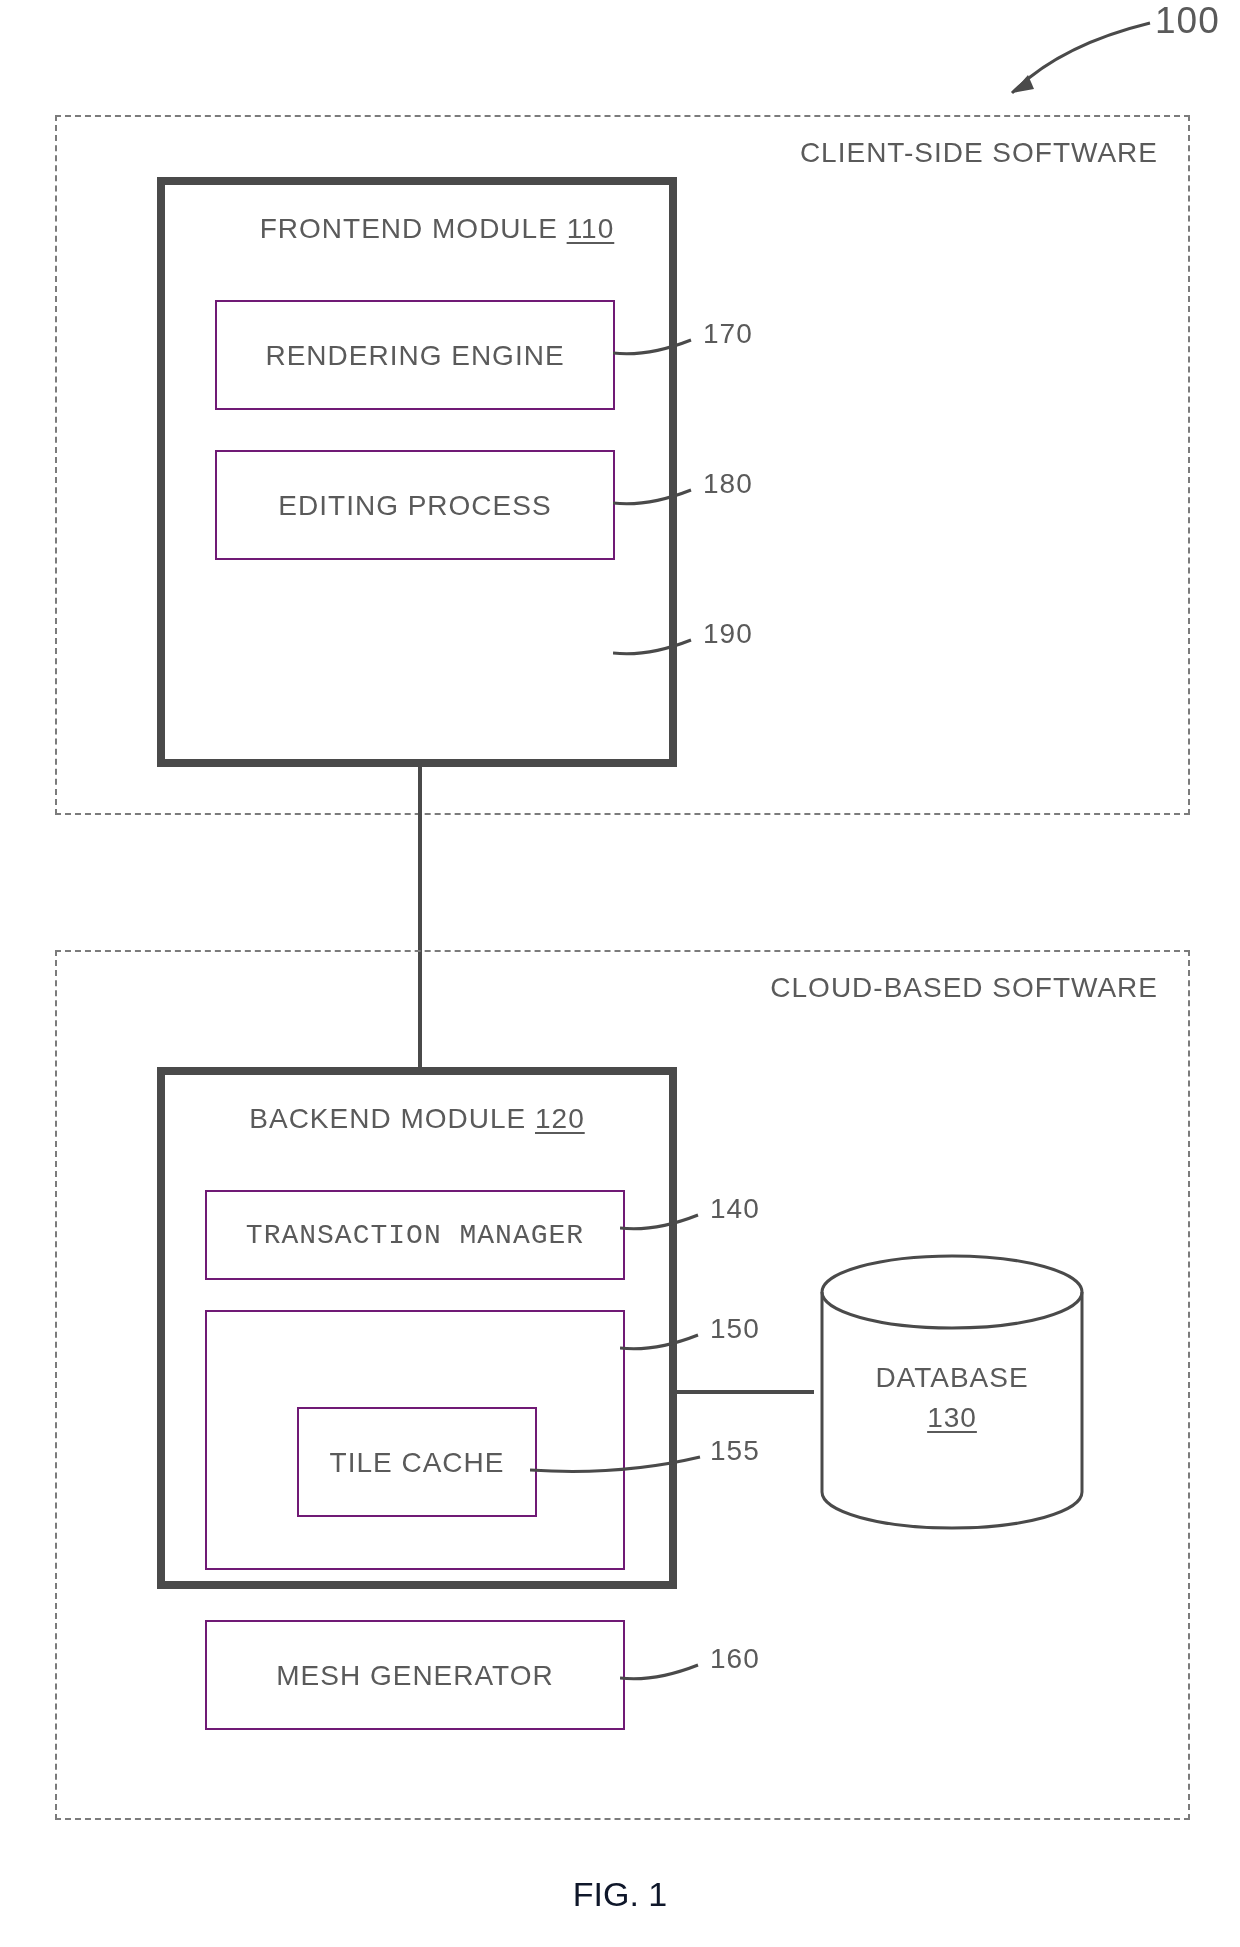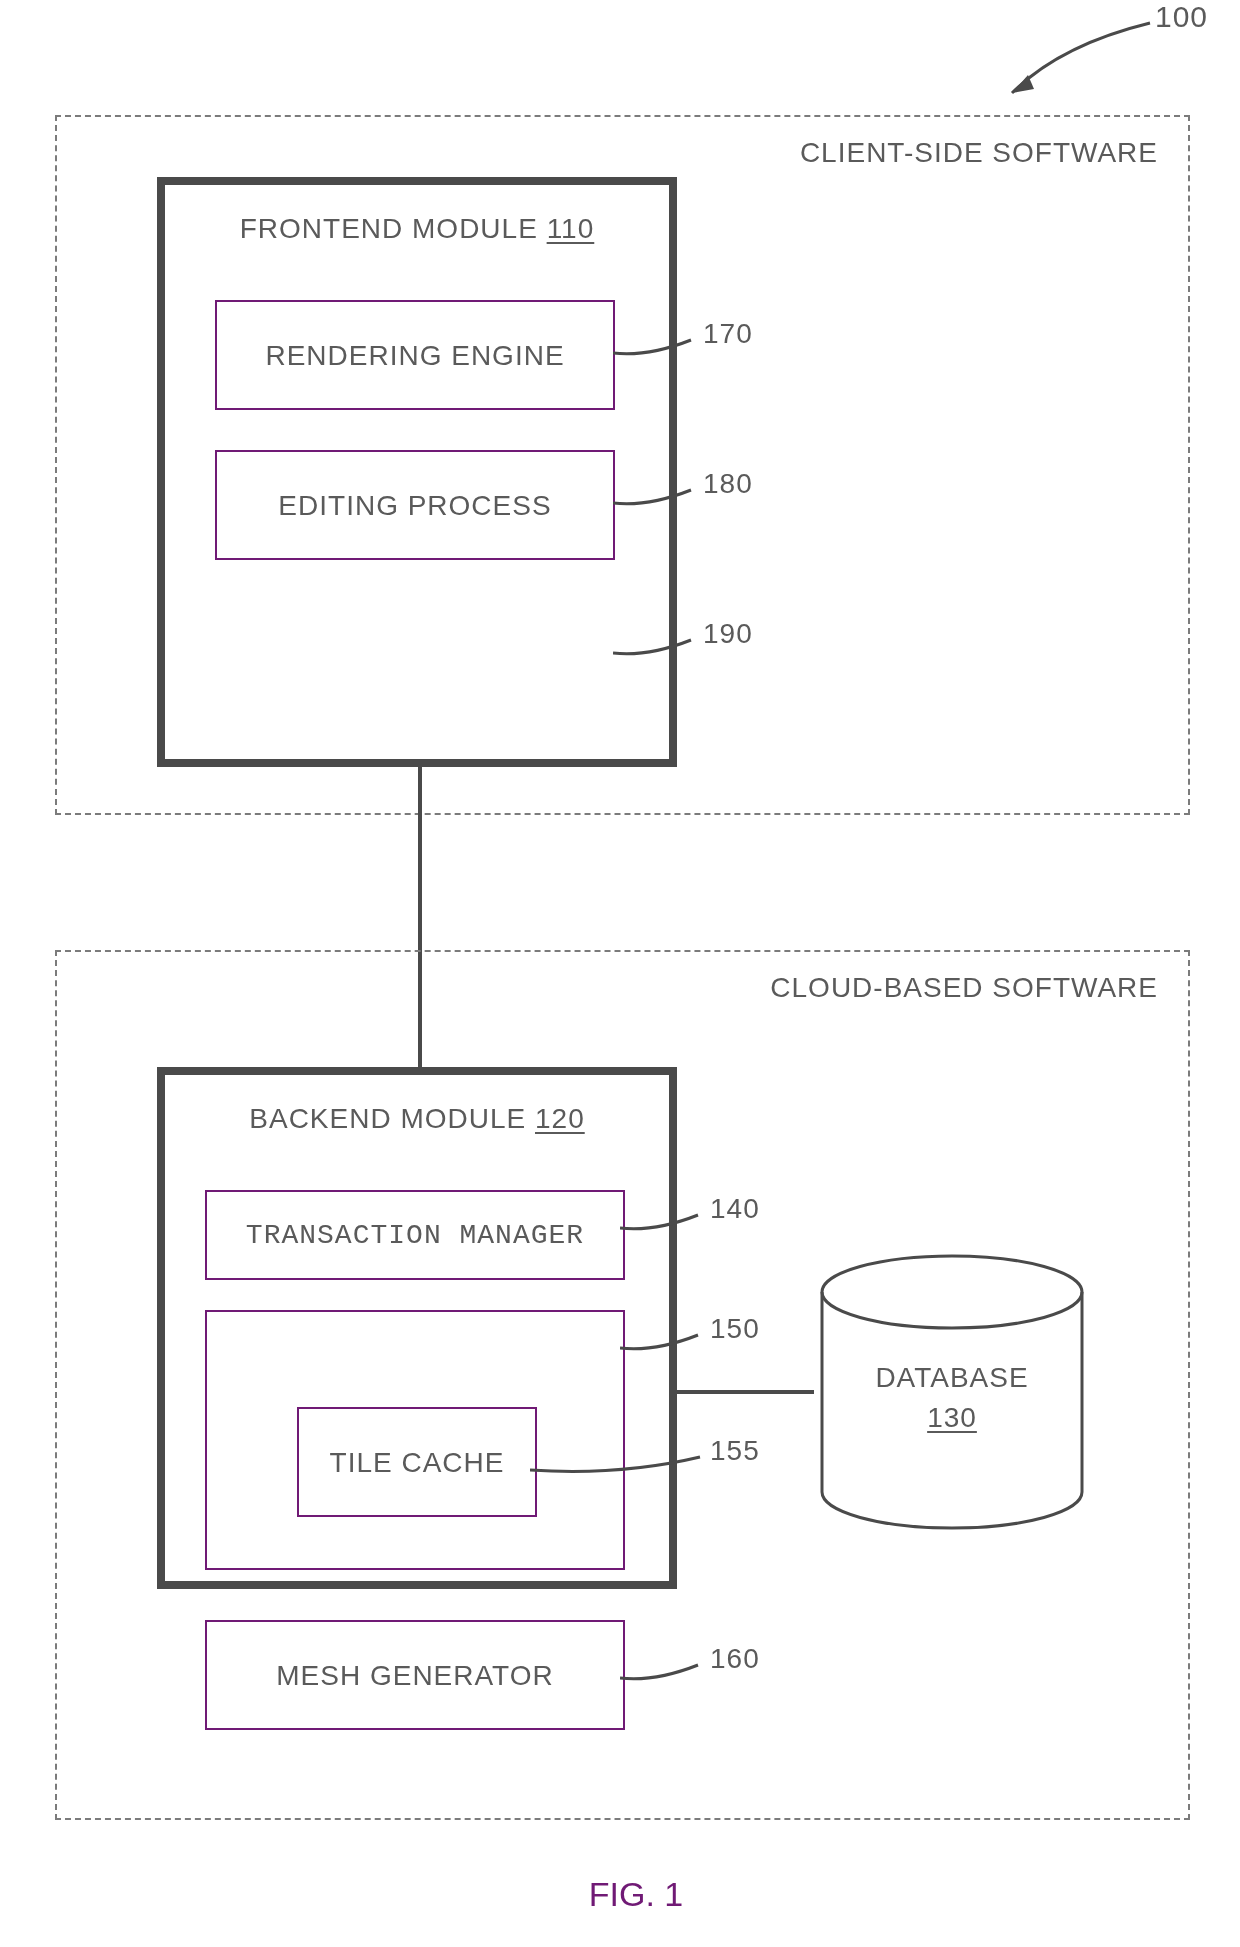--- a/index.html
+++ b/index.html
@@ -52,24 +52,23 @@
     background: #4a4a4a;
   }
   .conn-line-h {
     position: absolute;
     height: 4px;
     background: #4a4a4a;
   }
   .figcap {
     position: absolute;
     font-size: 34px;
-    color: #701a75;
+    color: #0f172a;
     left: 50%;
     transform: translateX(-50%);
-    margin-left: 16px;
   }
   .toparrow {
     position: absolute;
     left: 1000px;
     top: 15px;
     width: 170px;
     height: 90px;
   }
   .toparrow svg { width: 100%; height: 100%; }
 </style>
@@ -77,27 +76,27 @@
 <body>
 
 <div class="canvas">
 
   <div class="toparrow">
     <svg viewBox="0 0 170 90">
       <path d="M 150 8 Q 60 30 12 78" stroke="#4a4a4a" stroke-width="3" fill="none"></path>
       <polygon points="12,78 28,60 34,74" fill="#4a4a4a"></polygon>
     </svg>
   </div>
-  <div class="label" style="left:1155px; top:0px; font-size:30px;">100</div>
+  <div class="label" style="left:1155px; top:0px; font-size:37px;">100</div>
 
   <div class="dashed-box" style="left:55px; top:115px; width:1135px; height:700px;">
     <div class="label" style="right:30px; top:20px;">CLIENT-SIDE SOFTWARE</div>
 
     <div class="thick-box" style="left:100px; top:60px; width:520px; height:590px;">
-      <div class="label label-center" style="top:28px;">
+      <div class="label label-center" style="top:28px;margin-left:20px;">
         <span>FRONTEND MODULE</span>
         <span class="underline">110</span>
       </div>
 
       <div class="thin-box" style="left:50px; top:115px; width:400px; height:110px;">
         <div class="label label-center" style="top:38px;">RENDERING ENGINE</div>
       </div>
 
       <div class="thin-box" style="left:50px; top:265px; width:400px; height:110px;">
         <div class="label label-center" style="top:38px;">EDITING PROCESS</div>

